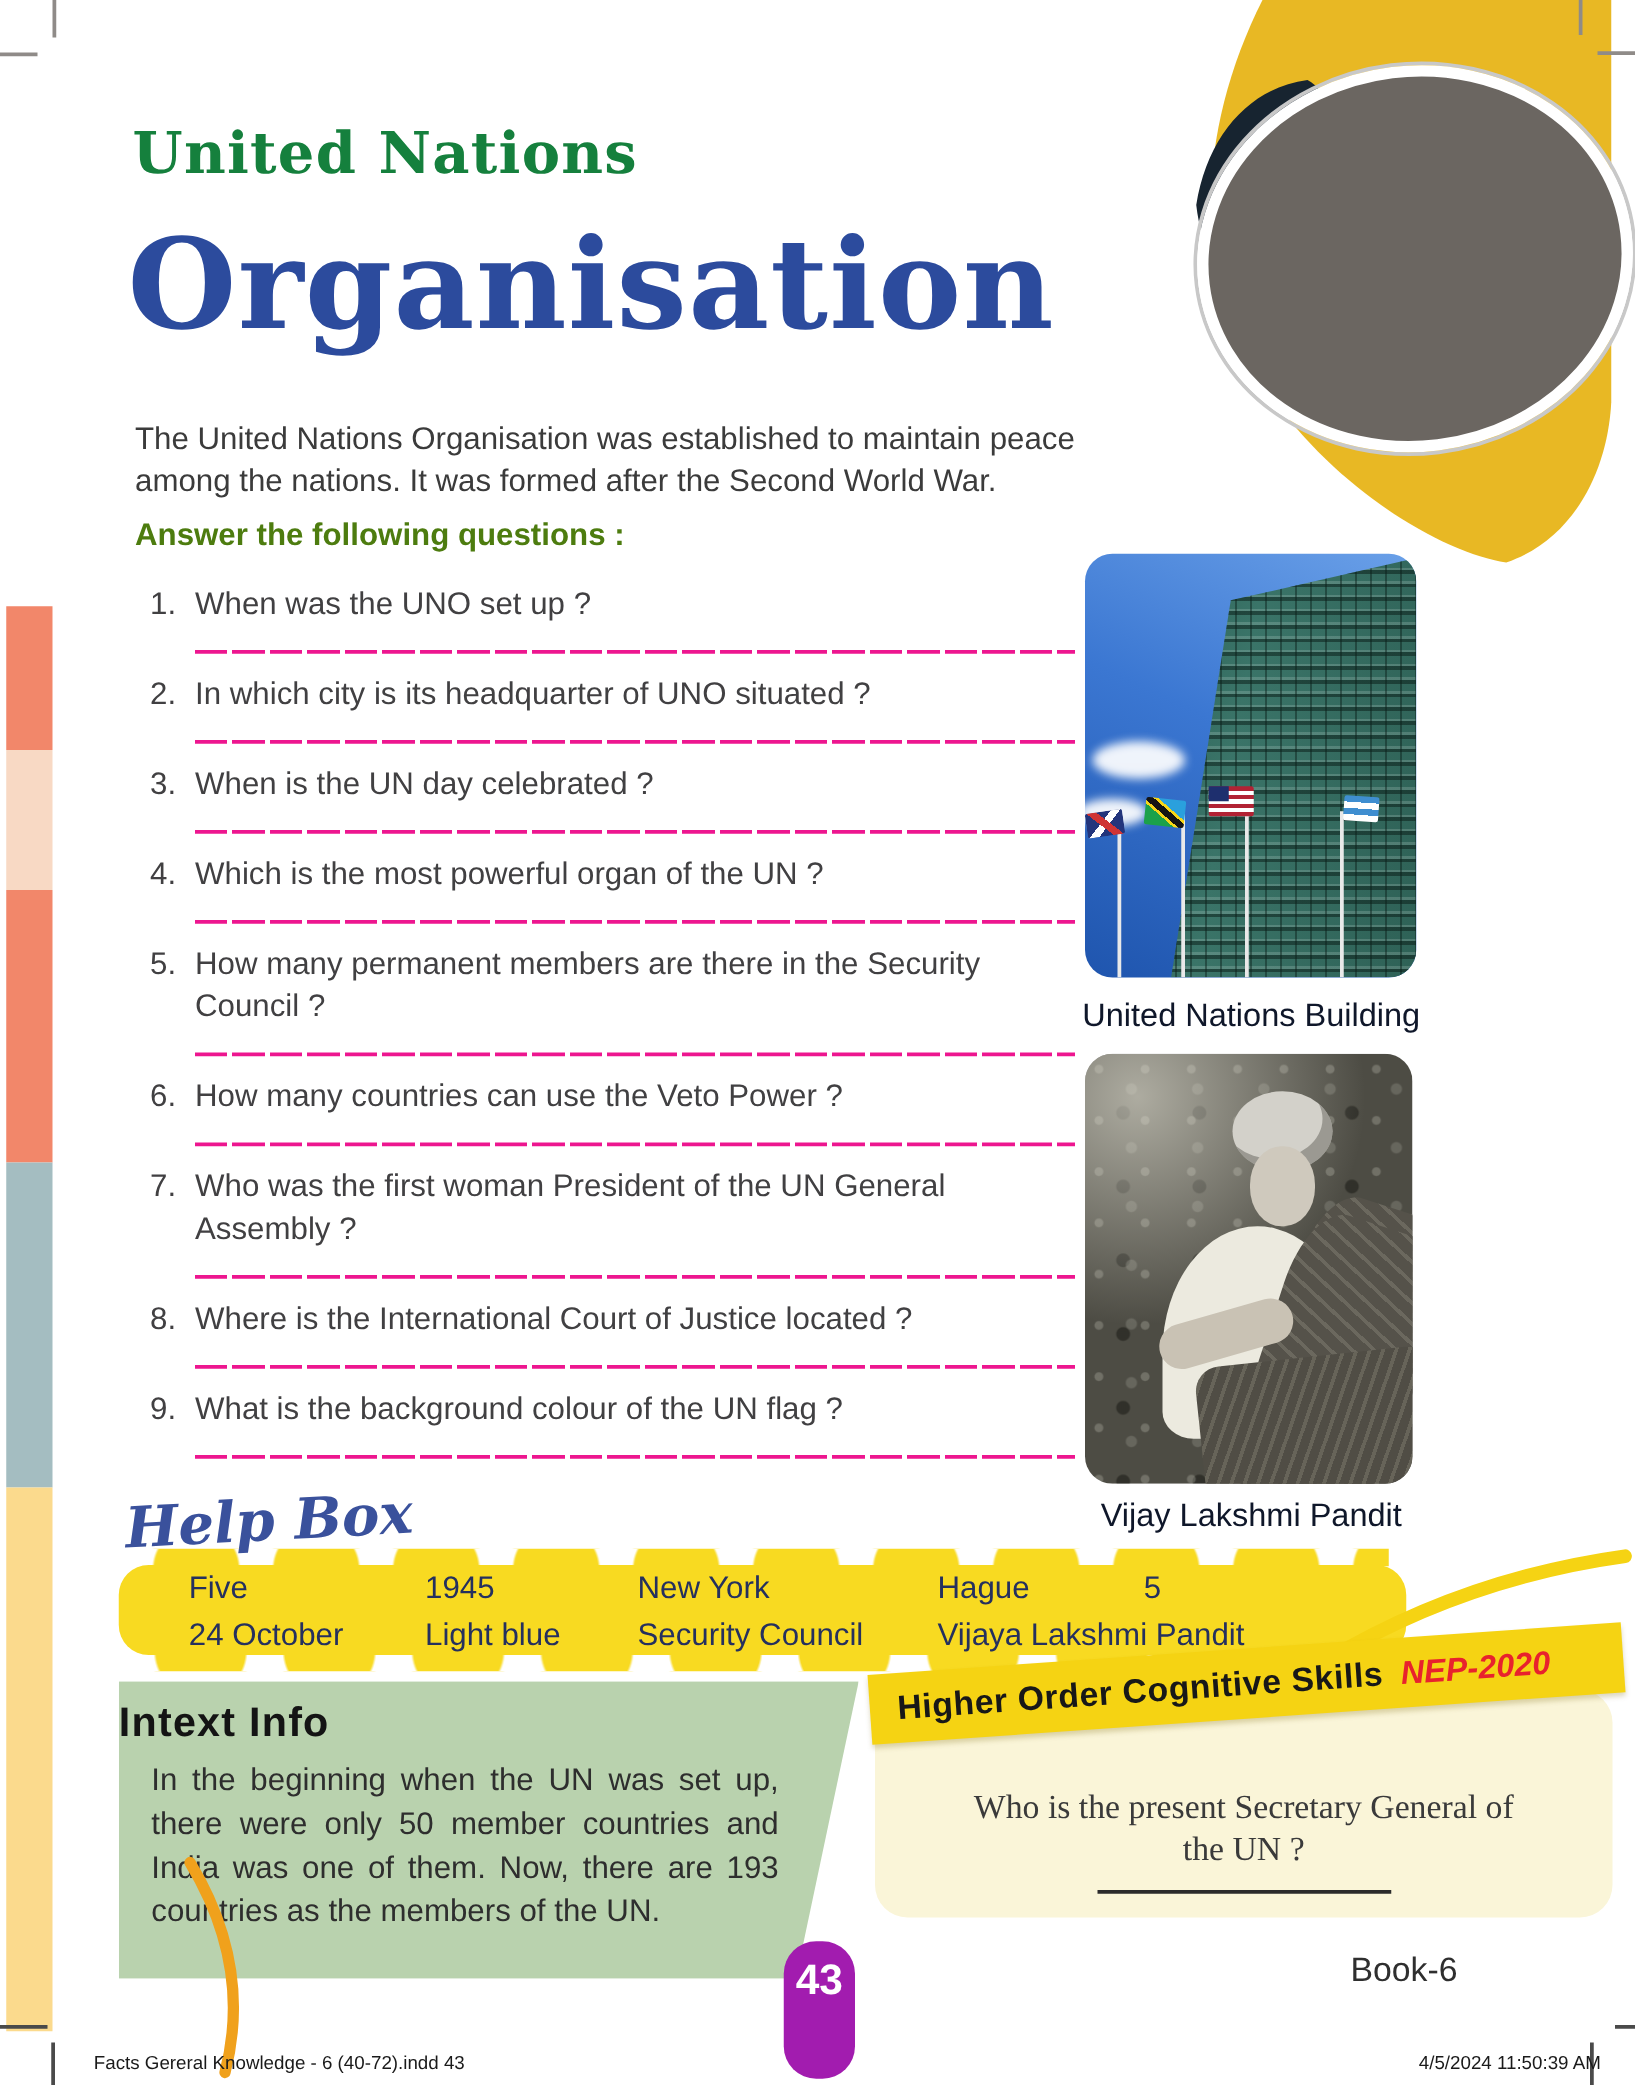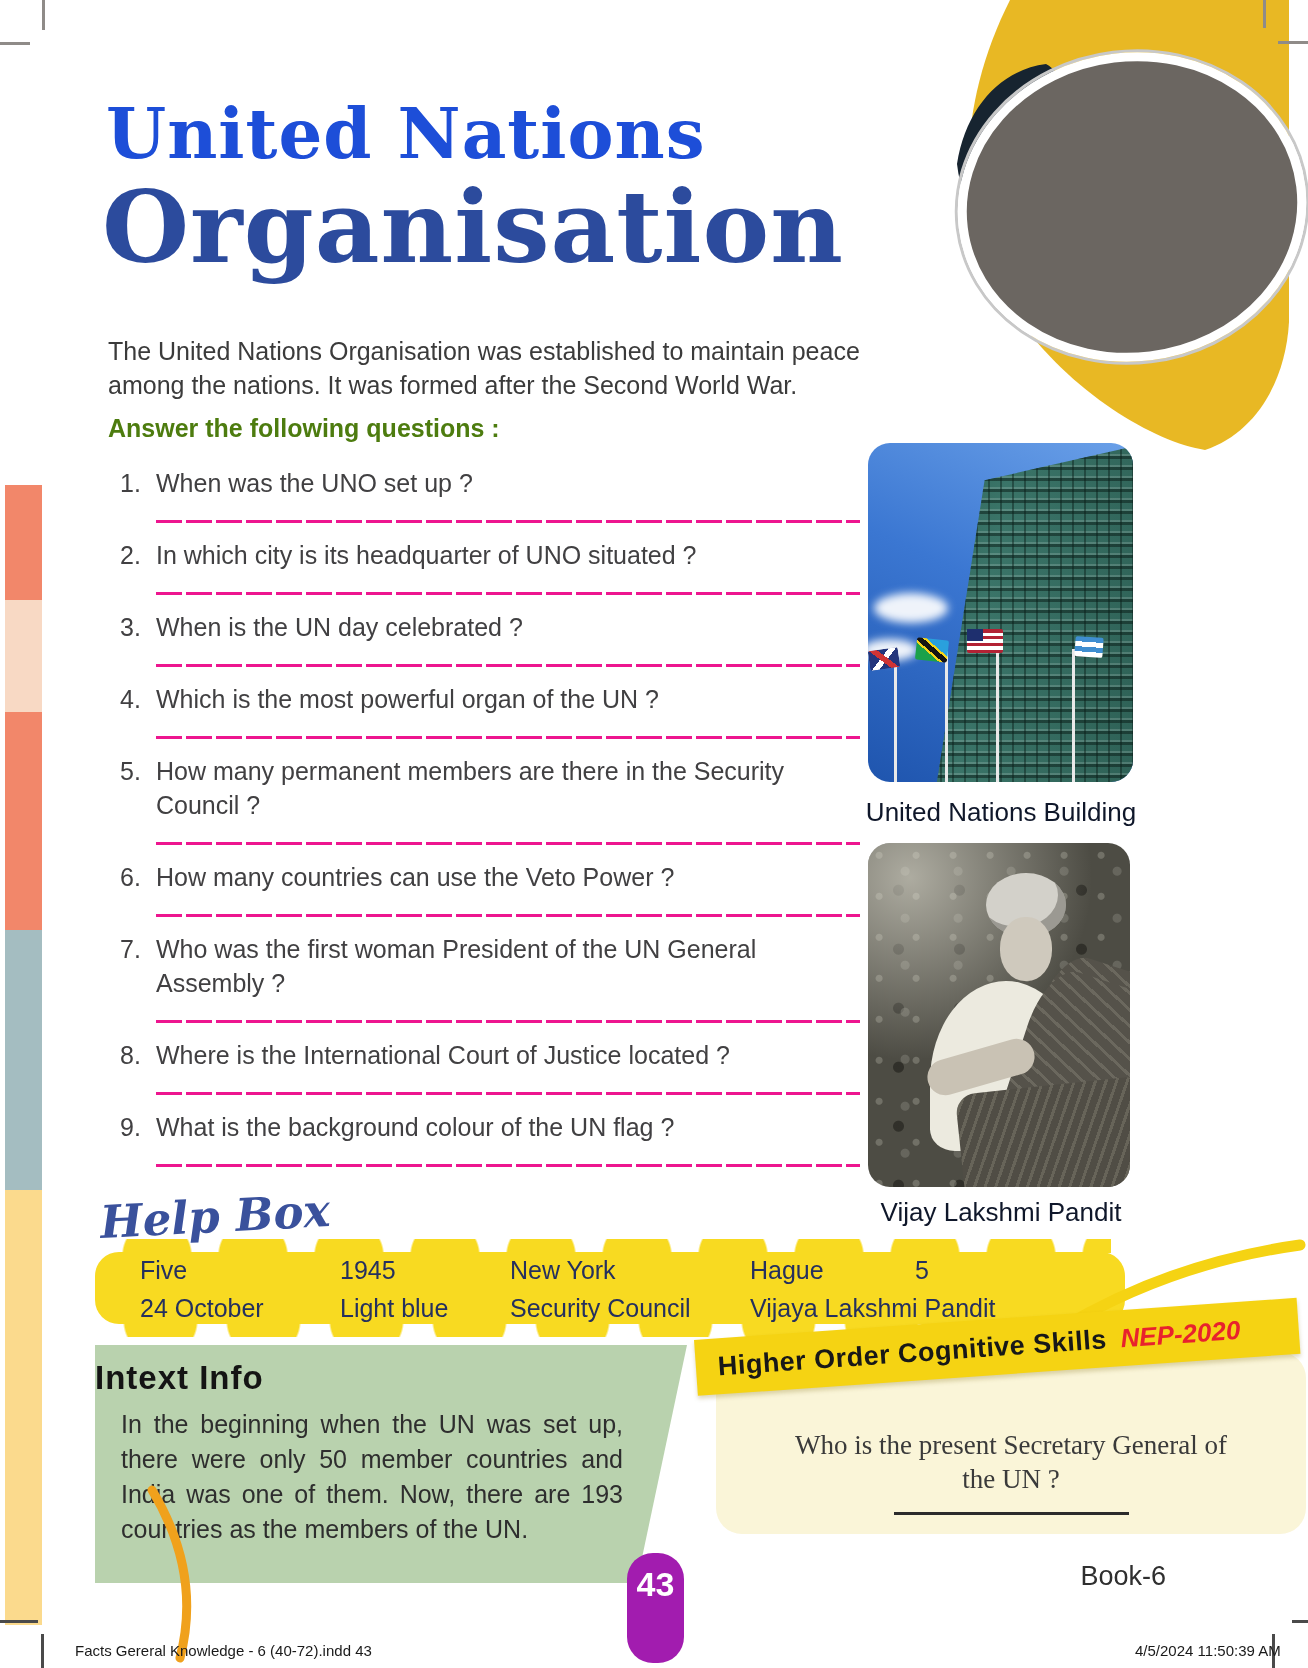--- a/index.html
+++ b/index.html
@@ -23,21 +23,21 @@
   .strip.s2{top:600px;height:112px;background:#f8d9c4;}
   .strip.s3{top:712px;height:218px;background:#f2876a;}
   .strip.s4{top:930px;height:260px;background:#a4bdc1;}
   .strip.s5{top:1190px;height:435px;background:#fbda8d;}
 
   
   .deco{position:absolute;left:900px;top:0;width:408px;height:470px;}
 
   
   .title1{position:absolute;left:106px;top:98px;font-family:"DejaVu Serif",serif;
-          font-weight:bold;font-size:69px;line-height:1.05;color:#1d4ed8;letter-spacing:1px;}
+          font-weight:bold;font-size:46px;line-height:1.05;color:#15803d;letter-spacing:1px;}
   .title2{position:absolute;left:102px;top:176px;font-family:"DejaVu Serif",serif;
           font-weight:bold;font-size:100px;line-height:1.02;color:#2c4b9d;letter-spacing:1px;}
   .intro{position:absolute;left:108px;top:334px;width:758px;font-size:25px;line-height:34px;color:#3b3b3b;}
   .sec-head{position:absolute;left:108px;top:414px;font-size:25px;font-weight:bold;color:#4d7c0f;}
 
   
   .questions{position:absolute;left:120px;top:466px;width:740px;}
   .q-row{display:flex;}
   .q-num{width:36px;font-size:25px;line-height:34px;color:#414042;}
   .q-text{flex:1;font-size:25px;line-height:34px;color:#414042;}
@@ -100,31 +100,31 @@
   .help-title{position:absolute;left:100px;top:1190px;font-family:"DejaVu Serif",serif;
     font-style:italic;font-weight:bold;font-size:45px;color:#3a519c;transform:rotate(-3deg);
     text-shadow:-2px -2px 0 #fff,2px -2px 0 #fff,-2px 2px 0 #fff,2px 2px 0 #fff,0 3px 0 #fff;}
   .help-box{position:absolute;left:95px;top:1252px;width:1030px;height:72px;background:#f8da21;border-radius:24px;}
   .help-box::before{content:'';position:absolute;left:14px;right:14px;top:-13px;height:14px;
     background:radial-gradient(circle at 50% 115%,#f8da21 0 66%,transparent 70%) repeat-x;background-size:96px 14px;}
   .help-box::after{content:'';position:absolute;left:14px;right:14px;bottom:-13px;height:14px;
     background:radial-gradient(circle at 50% -15%,#f8da21 0 66%,transparent 70%) repeat-x;background-size:103px 14px;}
   .hb{position:absolute;font-size:25px;color:#25305e;white-space:nowrap;}
   .hb-row1 .hb{top:4px;} .hb-row2 .hb{top:42px;}
-  .hb.c0{left:45px;} .hb.c1{left:245px;} .hb.c2{left:415px;} .hb.c3{left:655px;} .hb.c4{left:820px;}
+  .hb.c0{left:56px;} .hb.c1{left:245px;} .hb.c2{left:415px;} .hb.c3{left:655px;} .hb.c4{left:820px;}
 
   
   .intext{position:absolute;left:95px;top:1345px;width:592px;height:238px;background:#b9d2ae;
           clip-path:polygon(0 0,100% 0,91.5% 100%,0 100%);}
   .intext-title{width:540px;margin-top:14px;font-size:33px;font-weight:bold;color:#141414;
                 letter-spacing:1px;}
   .intext-body{margin:10px 64px 0 26px;font-size:25px;line-height:35px;color:#2e2e2e;text-align:justify;}
 
   
-  .hocs-box{position:absolute;left:700px;top:1352px;width:590px;height:182px;background:#faf5d8;border-radius:26px;margin-left:16px;}
+  .hocs-box{position:absolute;left:700px;top:1352px;width:590px;height:182px;background:#faf5d8;border-radius:26px;}
   .hocs-q{width:470px;margin:76px auto 0;font-family:"Liberation Serif",serif;font-size:27px;
           line-height:34px;color:#3a3a3a;text-align:center;}
   .hocs-line{width:235px;height:3px;background:#2b2b2b;margin:16px auto 0;}
   .ribbon{position:absolute;left:694px;top:1340px;width:604px;height:56px;background:#f5d313;
           transform:rotate(-4deg);transform-origin:left top;display:flex;align-items:center;
           padding-left:22px;box-sizing:border-box;gap:14px;box-shadow:0 3px 4px rgba(120,100,0,.25);}
   .ribbon-title{font-size:27px;font-weight:800;color:#181818;letter-spacing:.5px;white-space:nowrap;}
   .ribbon-badge{font-size:26px;font-weight:800;font-style:italic;color:#e8222d;white-space:nowrap;}
   .swoosh{position:absolute;left:1040px;top:1225px;width:268px;height:120px;}
 

